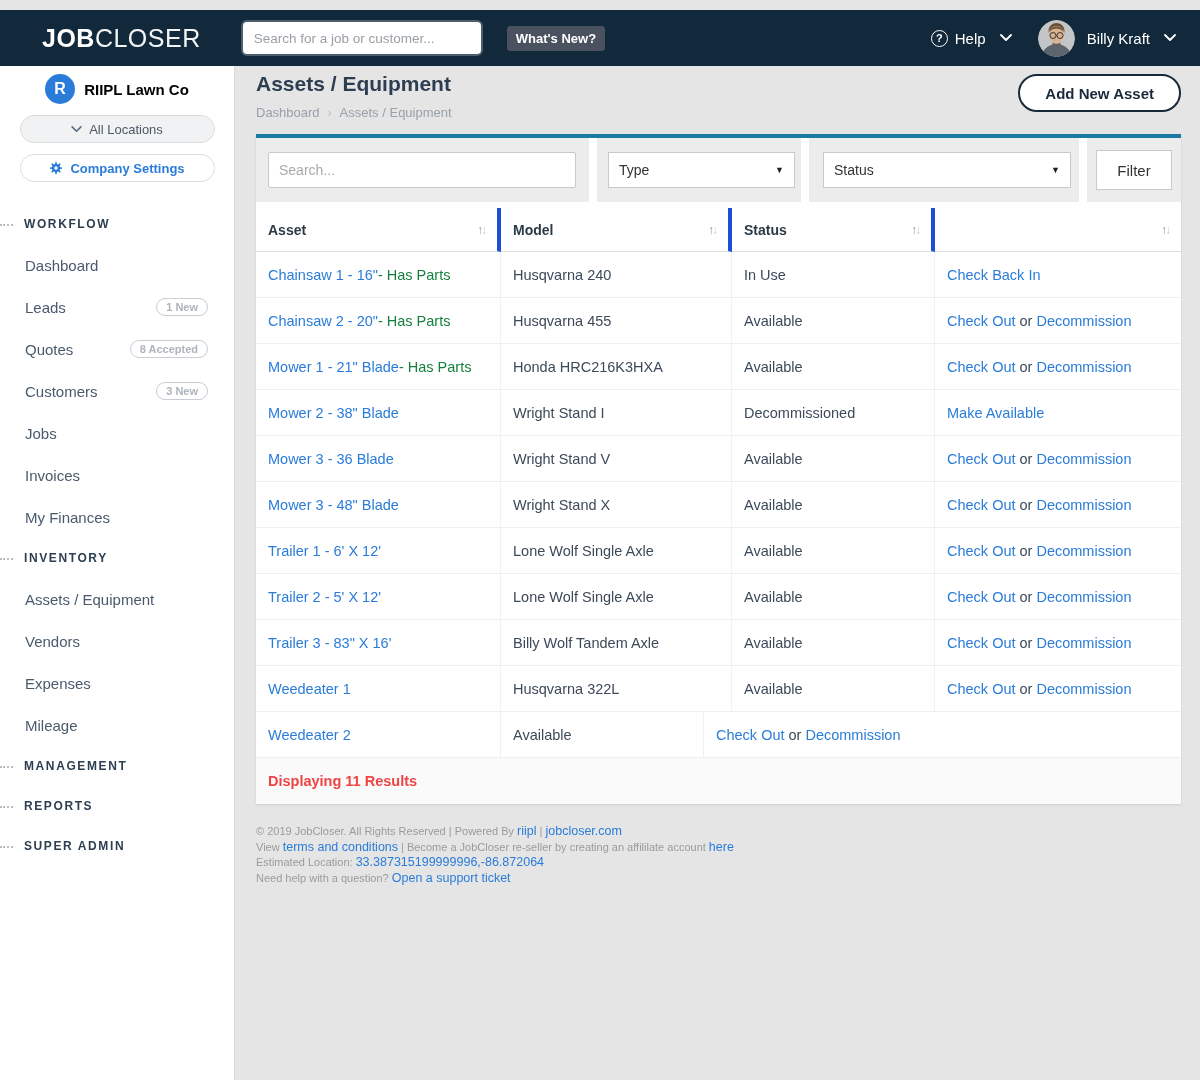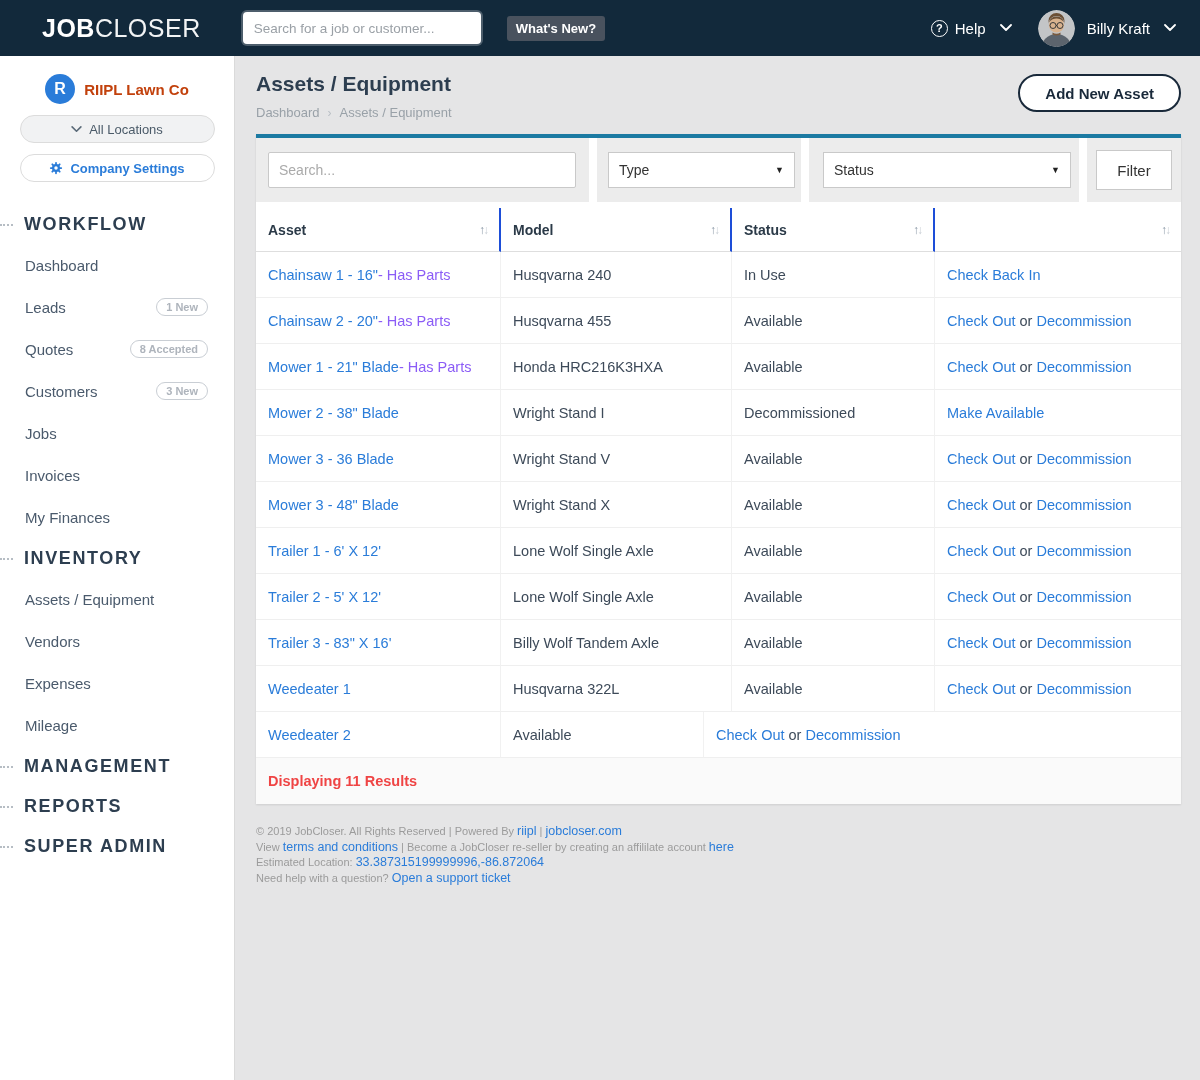--- a/index.html
+++ b/index.html
@@ -1,21 +1,21 @@
 <!DOCTYPE html>
 <html style="--navbar-bg: #12293b; --accent: #2a7cd9; --card-top: #1b7aa2;"><head>
 <meta charset="utf-8">
 <style>
   * { box-sizing: border-box; margin: 0; padding: 0; font-family: "Liberation Sans", sans-serif; }
   html,body { width:1200px; height:1080px; }
   body { background:#e5e5e6; overflow:hidden; }
   .app { position:relative; width:1200px; height:1080px; }
 
   
-  .navbar { position:absolute; top:0; left:0; width:100%; height:56px;
+  .navbar { position:absolute; top:10px; left:0; width:100%; height:56px;
             background:var(--navbar-bg,#12293b); display:flex; align-items:center; z-index:10; }
   .logo { margin-left:42px; font-size:25px; color:#fff; letter-spacing:.5px; white-space:nowrap; cursor:pointer; }
   .logo-bold { font-weight:800; }
   .logo-light { font-weight:300; opacity:.95; }
   .nav-search { margin-left:42px; width:238px; height:32px; border:none; border-radius:4px;
                 padding:8px 11px; font-size:13.5px; color:#333; background:#fff;
                 box-shadow:0 0 0 2px rgba(255,255,255,.25); }
   .nav-search::placeholder { color:#9aa0a6; }
   .whats-new { margin-left:26px; background:#49525e; color:#fff; border:none; border-radius:3px;
                font-size:13px; font-weight:700; padding:5px 9px; cursor:pointer; }
@@ -26,28 +26,28 @@
   .chev { margin-left:14px; display:inline-flex; cursor:pointer; }
   .avatar { margin-left:26px; width:37px; height:37px; border-radius:50%; overflow:hidden; display:inline-flex; cursor:pointer; }
   .user-name { margin-left:12px; cursor:pointer; }
 
   
   .sidebar { position:absolute; top:56px; left:0; width:235px; bottom:0; background:#fff;
              border-right:1px solid #dadada; }
   .company { display:flex; align-items:center; justify-content:center; margin-top:18px; gap:9px; }
   .company-logo { width:30px; height:30px; border-radius:50%; background:var(--accent,#2a7cd9); color:#fff;
                   font-weight:700; font-size:16px; display:flex; align-items:center; justify-content:center; }
-  .company-name { font-size:15px; font-weight:600; color:#c2410c; }
+  .company-name { font-size:15px; font-weight:600; color:#000000; }
   .pill { width:195px; height:28px; margin:11px auto 0; border-radius:14px; display:flex; align-items:center;
           justify-content:center; font-size:13px; gap:7px; cursor:pointer; }
   .pill-locations { background:#f1f2f3; border:1px solid #dcdcdc; color:#4a5a68; }
   .pill-settings { background:#fff; border:1px solid #dcdcdc; color:var(--accent,#2a7cd9); font-weight:600; }
   .nav-sections { margin-top:22px; }
   .nav-heading { position:relative; height:40px; display:flex; align-items:center; padding-left:24px;
-                 font-size:18px; font-weight:700; letter-spacing:1.6px; color:#2d3e50; cursor:pointer; }
+                 font-size:12px; font-weight:700; letter-spacing:1.6px; color:#2d3e50; cursor:pointer; }
   .nav-heading .dash { position:absolute; left:0; top:50%; width:13px; border-top:2px dotted #b6bdc4; }
   .nav-item { position:relative; height:42px; display:flex; align-items:center; padding-left:25px;
               font-size:15px; color:#4a5a6c; cursor:pointer; }
   .badge { position:absolute; right:26px; border:1px solid #c9ced4; border-radius:9px; color:#aeb4bc;
            font-size:11px; font-weight:700; padding:2px 9px; background:#fff; }
 
   
   .main { position:absolute; left:236px; top:56px; right:0; bottom:0; background:#e5e5e6; overflow:hidden; }
   .page-head { position:relative; margin:16px 19px 0 20px; }
   .page-title { font-size:21px; font-weight:700; color:#2d3e50; }
@@ -73,29 +73,29 @@
   .sel-type { margin-left:11px; width:187px; }
   .sel-status { margin-left:14px; width:248px; }
   .filter-btn { margin-left:9px; width:76px; height:40px; background:#fff; border:1px solid #c9c9c9;
                 font-size:15px; color:#333; cursor:pointer; }
 
   .table { margin-top:6px; background:#fff; }
   .thead-row, .tr { display:flex; }
   .c1 { width:245px; } .c2 { width:231px; } .c3 { width:203px; } .c4 { flex:1; }
   .th { height:44px; display:flex; align-items:center; padding-left:12px; font-weight:700; font-size:14px;
         color:#2b3a48; border-bottom:1px solid #dedede; }
-  .th.c1,.th.c2,.th.c3 { border-right:2px solid #1d4ed8; }
+  .th.c1,.th.c2,.th.c3 { border-right:4px solid #1d4ed8; }
   .sort { margin-left:auto; margin-right:10px; font-size:12px; white-space:nowrap; cursor:pointer; }
   .sort .up { color:#8b99a7; font-style:normal; }
   .sort .dn { color:#c8ced5; font-style:normal; margin-left:-2px; }
   .td { height:46px; display:flex; align-items:center; padding-left:12px; font-size:14.5px; color:#3d4a59;
         border-bottom:1px solid #efefef; overflow:hidden; white-space:nowrap; }
   .td.c1,.td.c2,.td.c3 { border-right:1px solid #f1f1f1; }
   .tlink { color:var(--accent,#2a7cd9); text-decoration:none; cursor:pointer; }
-  .suffix { color:#8b5cf6; }
+  .suffix { color:#15803d; }
   .or-sep { color:#3d4a59; margin:0 4px; }
   .results-row { height:46px; display:flex; align-items:center; padding-left:12px; font-weight:700;
                  font-size:14.5px; color:#ef4444; background:#fafafa; }
 
   .footer { margin:20px 0 0 20px; font-size:11px; color:#9b9b9b; }
   .footer p { line-height:15.5px; }
   .f-link { color:var(--accent,#2a7cd9); font-size:12.5px; cursor:pointer; }
 </style>
 </head>
 <body>

